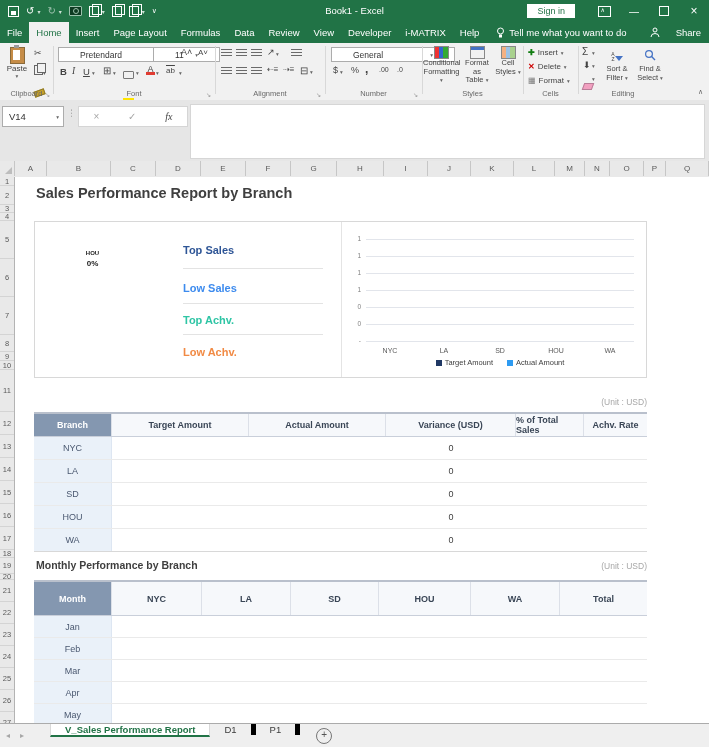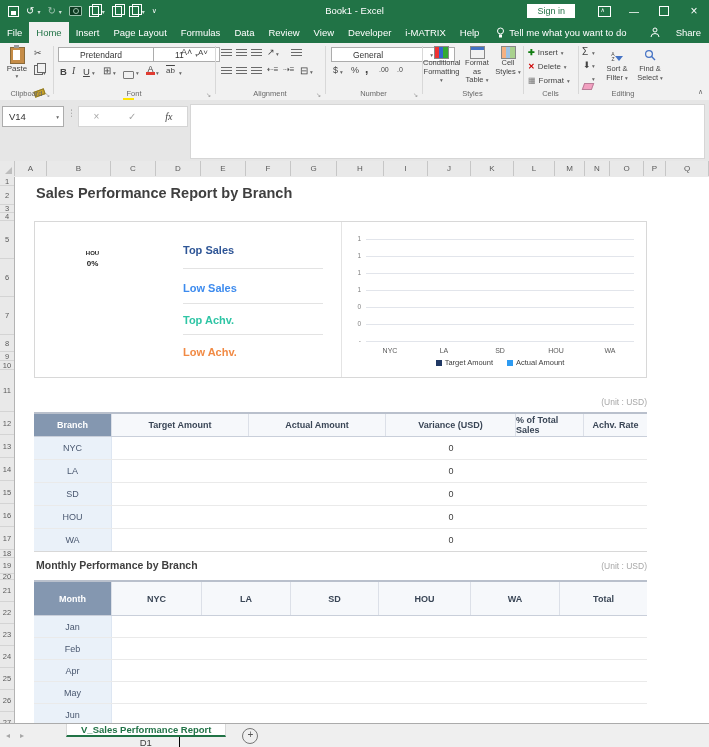--- a/index.html
+++ b/index.html
@@ -106,22 +106,22 @@
   .xhc{display:flex;align-items:center;justify-content:center;font-size:9px;font-weight:bold;color:#3a4656;box-sizing:border-box;border-right:1px solid #dce0e8;}
   .xhc:last-child{border-right:none;}
   .xhc.first{background:#8497b0;color:#fff;}
   .xrow{display:flex;border-bottom:1px solid #eaeaea;box-sizing:border-box;background:#fff;}
   .xrow.last{border-bottom:1px solid #d8d8d8;}
   .xc{display:flex;align-items:center;justify-content:center;font-size:9px;color:#404040;box-sizing:border-box;}
   .xc.first{background:#eaf1f9;color:#4a5870;border-right:1px solid #dde6f2;}
   
   .tabbar{position:absolute;left:0;top:723px;width:709px;height:24px;background:#efefef;border-top:1px solid #ababab;display:flex;align-items:stretch;box-sizing:border-box;}
   .navarr{display:flex;align-items:center;color:#a6a6a6;font-size:8px;padding:0 6px;gap:10px;}
-  .stabs{display:flex;align-items:center;margin-left:36px;flex-direction:column;}
-  .stab{display:flex;align-items:center;padding:0 27px;font-size:9.5px;color:#3b3b3b;border-right:1px solid #000000;cursor:pointer;}
+  .stabs{display:flex;align-items:flex-start;margin-left:20px;}
+  .stab{display:flex;align-items:center;padding:0 14px;font-size:9.5px;color:#3b3b3b;border-right:5px solid #000000;cursor:pointer;}
   .stab.active{background:#fff;color:#217346;font-weight:bold;border:1px solid #d9d9d9;border-top:none;border-bottom:2px solid #217346;padding:0 14px;}
   .addsheet{width:14px;height:14px;border:1px solid #767676;border-radius:50%;color:#555;font-size:10px;line-height:12px;text-align:center;align-self:center;margin-left:16px;cursor:pointer;}
 </style>
 </head>
 <body>
 
 <div id="app">
 
   <div class="titlebar">
     <div class="qat">
@@ -522,20 +522,29 @@
         <div class="xrow" style="height: 22px;">
           <div class="xc first" style="width: 78px;">Feb</div>
           <div class="xc" style="width: 90px;"></div>
           <div class="xc" style="width: 89px;"></div>
           <div class="xc" style="width: 88px;"></div>
           <div class="xc" style="width: 92px;"></div>
           <div class="xc" style="width: 89px;"></div>
           <div class="xc" style="width: 87px;"></div>
         </div>
         <div class="xrow" style="height: 22px;">
+          <div class="xc first" style="width: 78px;">Mar</div>
+          <div class="xc" style="width: 90px;"></div>
+          <div class="xc" style="width: 89px;"></div>
+          <div class="xc" style="width: 88px;"></div>
+          <div class="xc" style="width: 92px;"></div>
+          <div class="xc" style="width: 89px;"></div>
+          <div class="xc" style="width: 87px;"></div>
+        </div>
+        <div class="xrow" style="height: 22px;">
           <div class="xc first" style="width: 78px;">Apr</div>
           <div class="xc" style="width: 90px;"></div>
           <div class="xc" style="width: 89px;"></div>
           <div class="xc" style="width: 88px;"></div>
           <div class="xc" style="width: 92px;"></div>
           <div class="xc" style="width: 89px;"></div>
           <div class="xc" style="width: 87px;"></div>
         </div>
         <div class="xrow" style="height: 22px;">
           <div class="xc first" style="width: 78px;">May</div>

